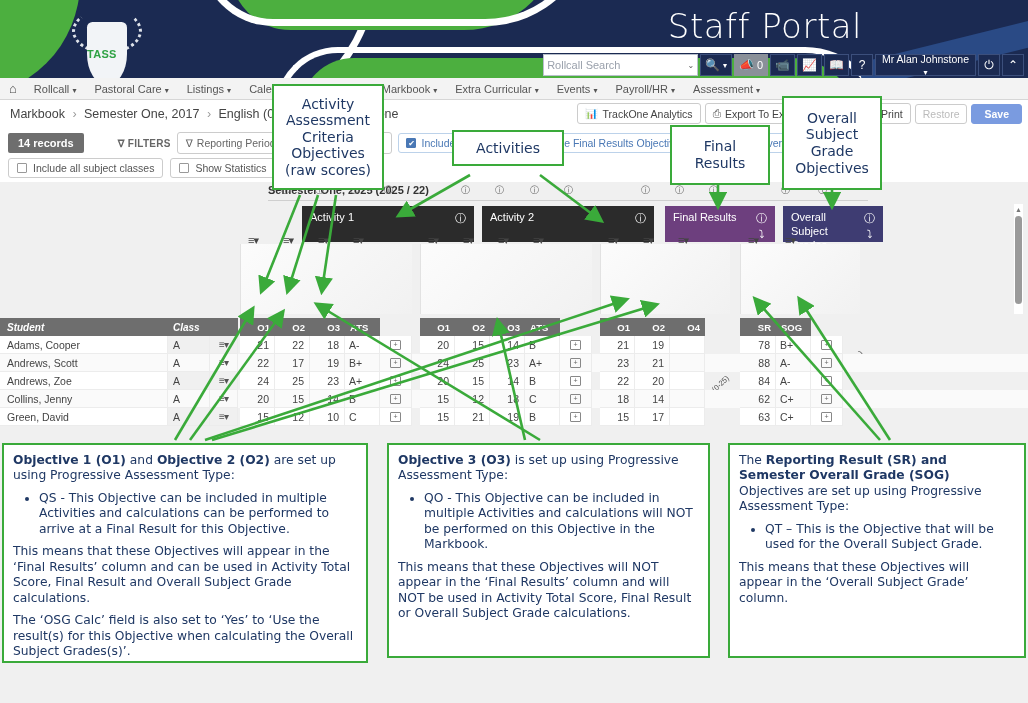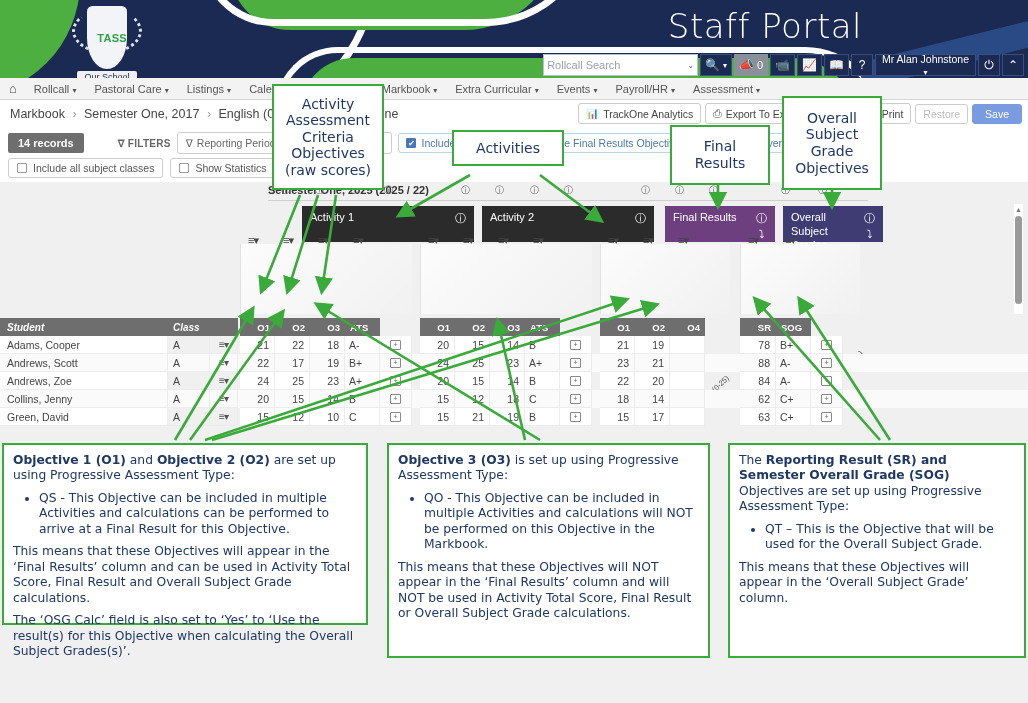--- a/index.html
+++ b/index.html
@@ -45,24 +45,24 @@
   }
   .sw-blue-slash {
     right:-20px; top:40px; width:190px; height:26px;
     background:#2a4a85; transform:rotate(-14deg);
   }
   #logo {
     position:absolute; left:72px; top:4px; width:70px; height:72px;
     text-align:center; z-index:5;
   }
   .shield {
-    width:40px; height:63px; margin:2px auto 0;
+    width:40px; height:63px; margin:18px auto 0;
     background:#f2f4f7; position:relative;
     border-radius:6px 6px 22px 22px/6px 6px 34px 34px;
-    display:flex; align-items:center; justify-content:flex-end;
+    display:flex; align-items:center; justify-content:flex-start;
   }
   .shield span { color:#2fa244; font-weight:bold; font-size:11px; letter-spacing:.3px; }
   .wreath {
     position:absolute; left:0; top:4px; width:70px; height:46px;
     border:3px dotted #dfe3ea; border-radius:50%;
     border-top-color:transparent; pointer-events:none;
   }
   .ribbon {
     margin:2px auto 0; width:60px; background:#eef0f4; color:#1b2a52;
     font-size:9px; padding:1px 0; border-radius:2px; position:relative; z-index:3;
@@ -112,21 +112,21 @@
   #crumbs .sep { color:#999; margin:0 4px; }
   #crumbtools {
     position:absolute; right:6px; top:3px; display:flex; gap:4px; align-items:center;
   }
   .gbtn {
     border:1px solid #ccc; background:#fff; color:#444;
     font-size:10.5px; padding:3px 7px; border-radius:3px;
     display:flex; align-items:center; gap:4px; white-space:nowrap;
   }
   .gbtn.disabled { color:#bbb; }
-  .gbtn.primary { background:#7a9be0; border-color:#7a9be0; color:#fff; padding:3px 12px; }
+  .gbtn.primary { background:#7a9be0; border-color:#7a9be0; color:#fff; padding:3px 12px;font-weight:bold; }
 
   
   #filterrow {
     position:absolute; left:0; top:130px; width:1028px; height:26px;
     display:flex; align-items:center; gap:6px; padding-left:8px;
   }
   #records-badge {
     background:#6e6e6e; color:#fff; font-size:11px; font-weight:bold;
     padding:4px 10px; border-radius:2px;
   }
@@ -772,21 +772,21 @@
 Results</div>
 </div>
 
 <div class="callout center" style="left:782px;top:96px;width:100px;height:94px;">
   <div class="ctext" style="white-space:pre-line">Overall
 Subject
 Grade
 Objectives</div>
 </div>
 
-<div class="callout note" style="left:2px;top:443px;width:366px;height:182px;">
+<div class="callout note" style="left:2px;top:443px;width:366px;height:220px;">
   <p>
     <b>Objective 1 (O1)</b><span> and </span><b>Objective 2 (O2)</b><span> are set up using Progressive Assessment Type:</span>
   </p>
   <ul>
     <li>QS - This Objective can be included in multiple Activities and calculations can be performed to arrive at a Final Result for this Objective.</li>
   </ul>
   <p>This means that these Objectives will appear in the ‘Final Results’ column and can be used in Activity Total Score, Final Result and Overall Subject Grade calculations.</p>
   <p>The ‘OSG Calc’ field is also set to ‘Yes’ to ‘Use the result(s) for this Objective when calculating the Overall Subject Grades(s)’.</p>
 </div>
 

